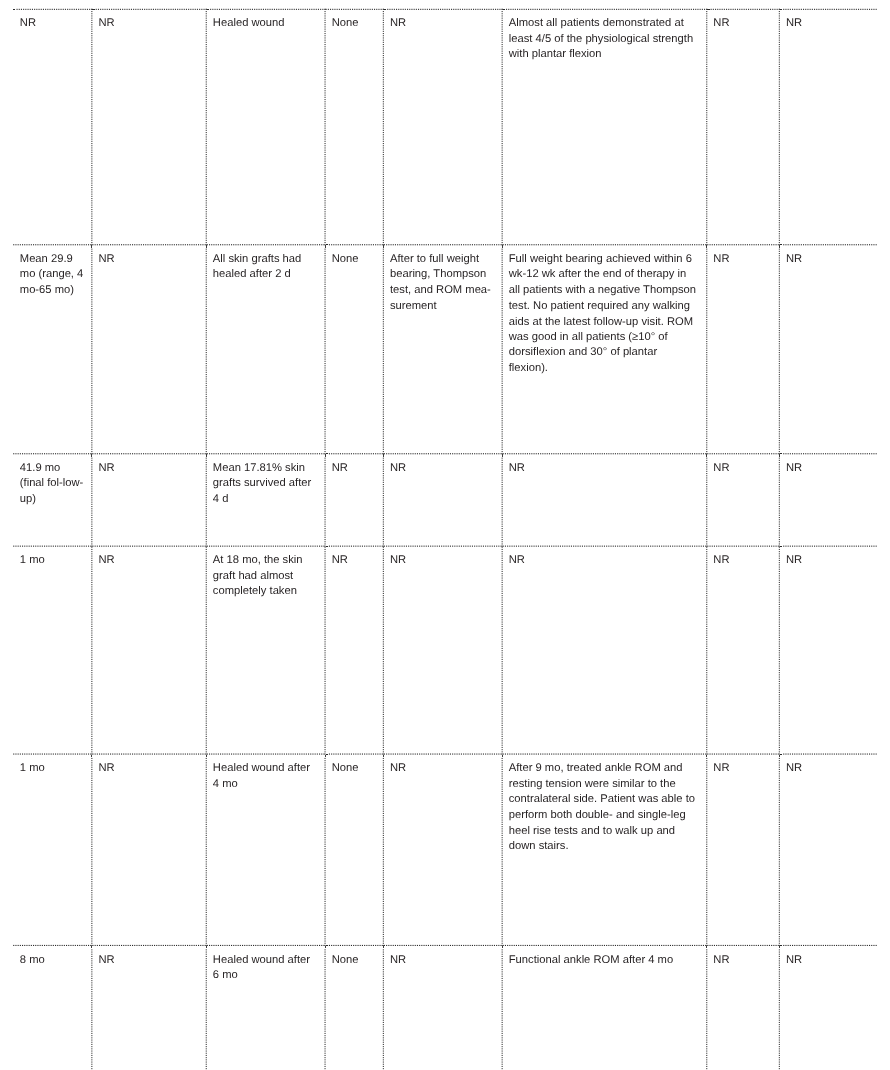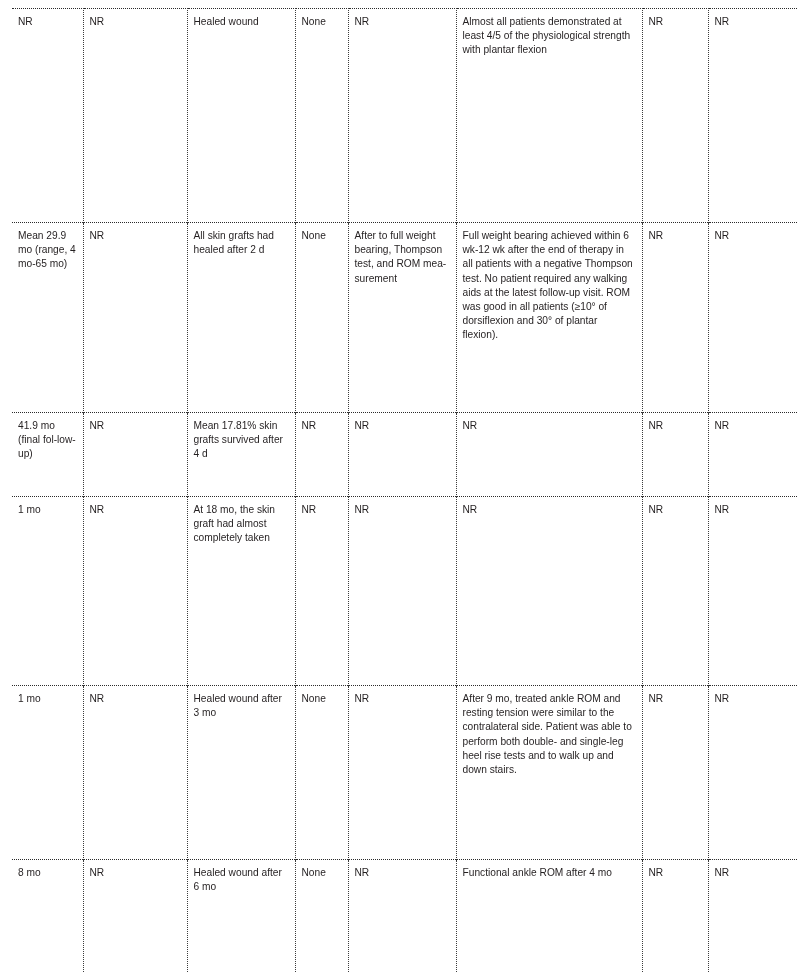--- a/index.html
+++ b/index.html
@@ -195,21 +195,21 @@
       </tr>
 
       <tr class="row-sep" style="height:174px">
         <td>
             <span class="cell-text">1 mo</span>
           </td>
         <td>
             <span class="cell-text">NR</span>
           </td>
         <td>
-            <span class="cell-text">Healed wound after 3 mo</span>
+            <span class="cell-text">Healed wound after 4 mo</span>
           </td>
         <td>
             <span class="cell-text">None</span>
           </td>
         <td>
             <span class="cell-text">NR</span>
           </td>
         <td>
             <span class="cell-text">After 9 mo, treated ankle ROM and resting tension were similar to the contralateral side. Patient was able to perform both double- and single-leg heel rise tests and to walk up and down stairs.</span>
           </td>

